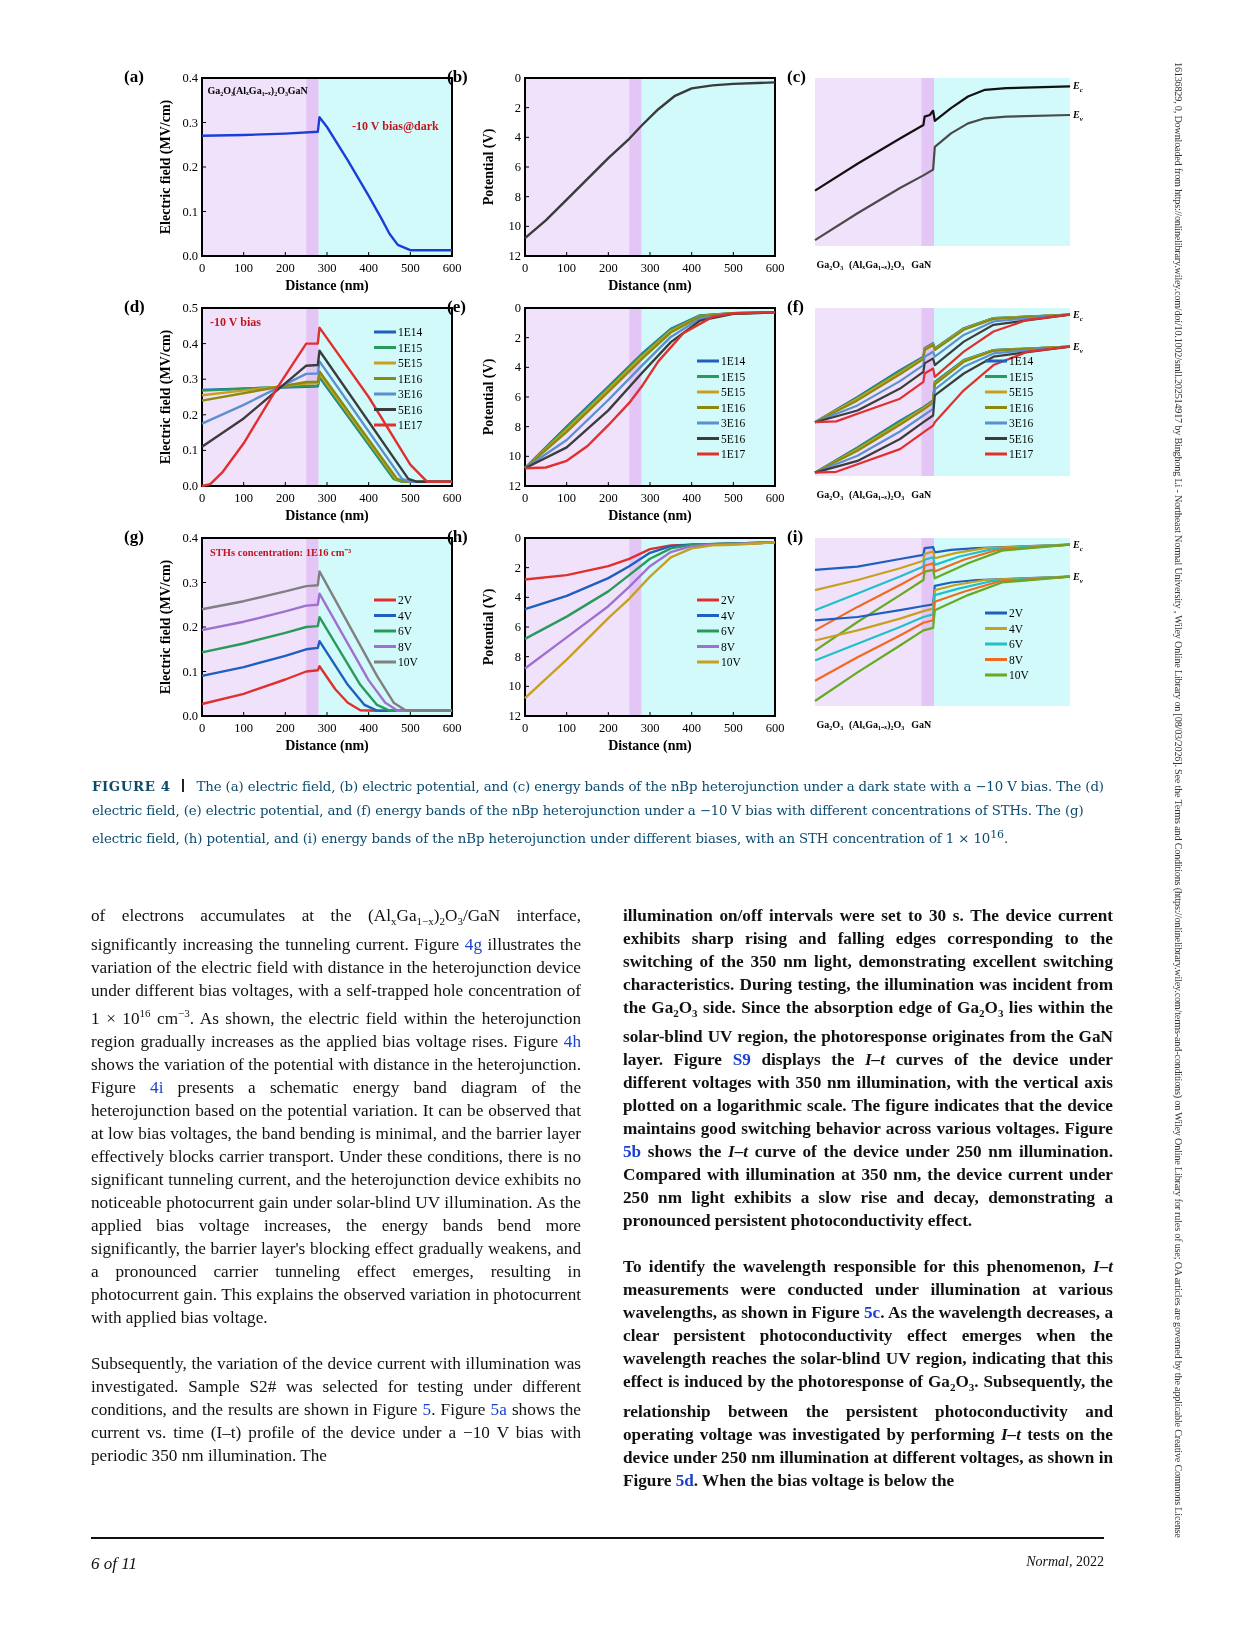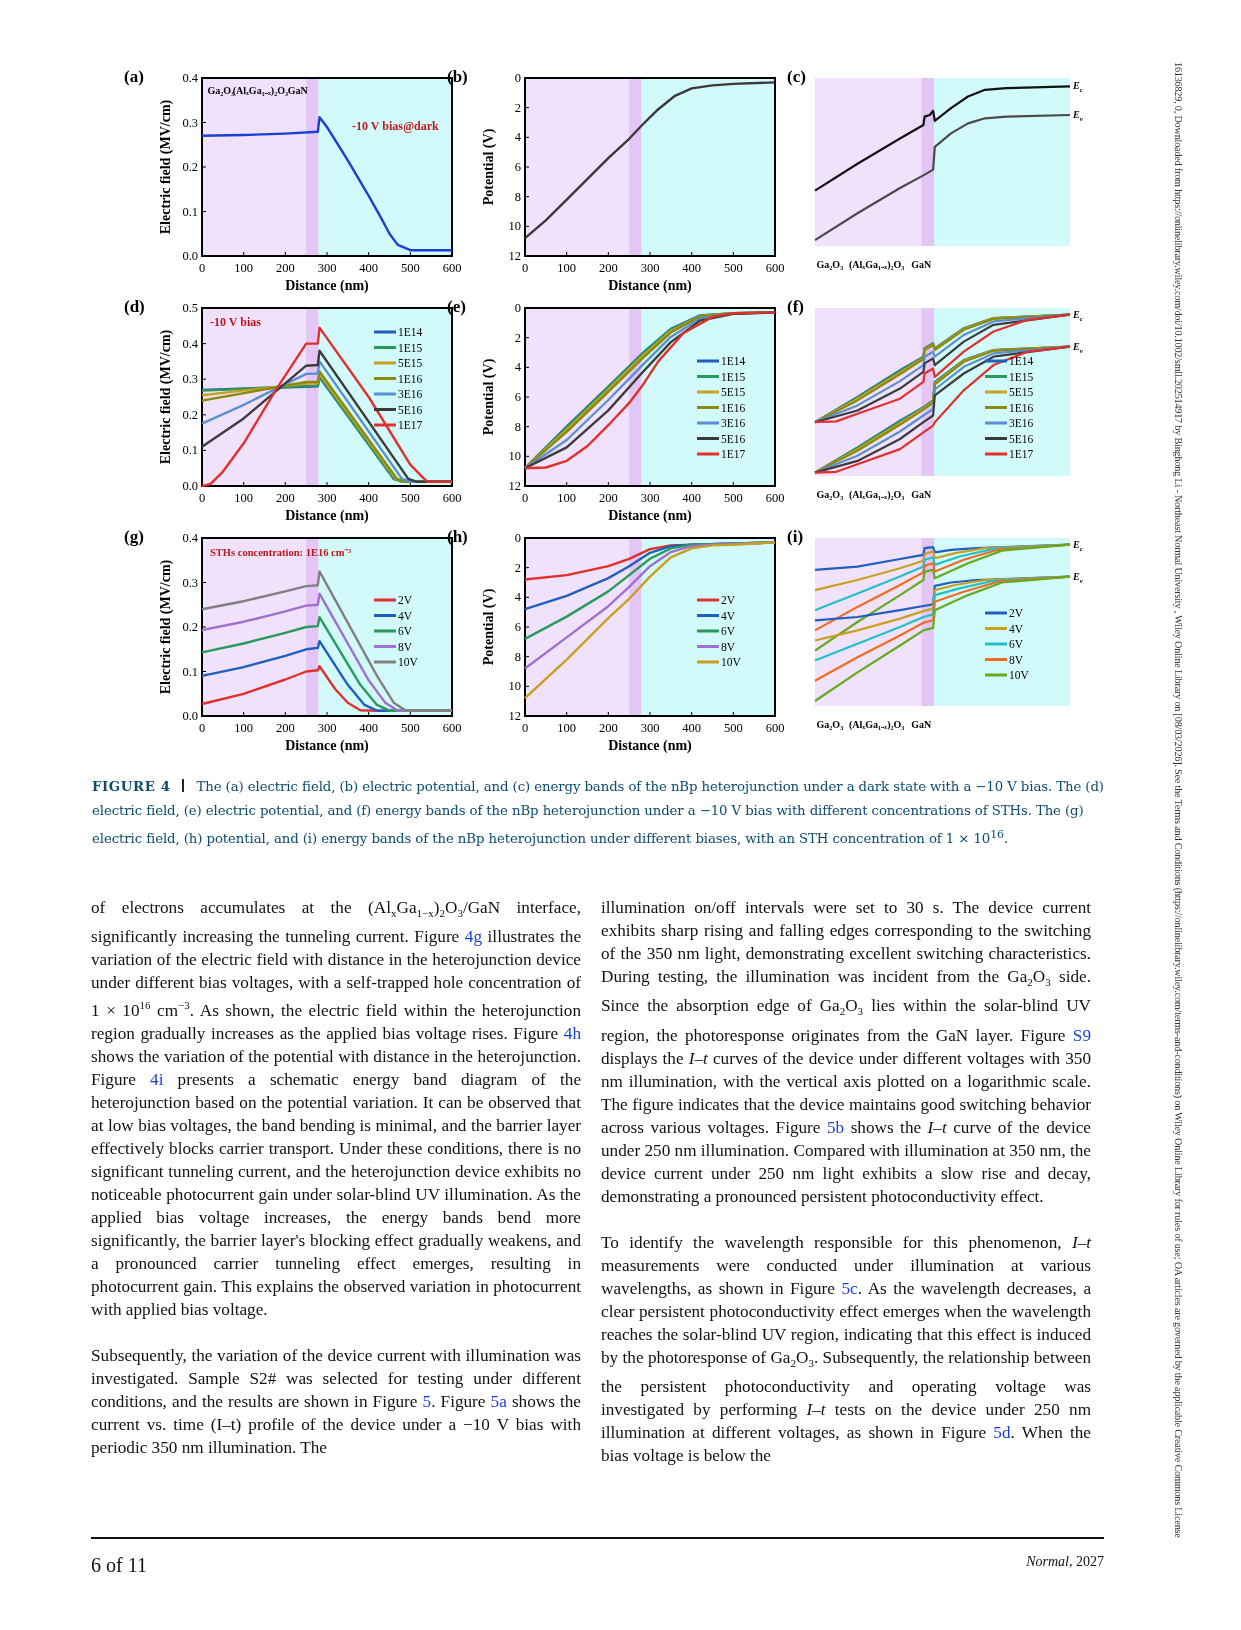--- a/index.html
+++ b/index.html
@@ -4,26 +4,26 @@
 <style>
   html,body{margin:0;padding:0;background:#fff;}
   body{width:1241px;height:1630px;position:relative;overflow:hidden;font-family:"Liberation Serif","DejaVu Serif",serif;color:#111;}
   .fig{position:absolute;left:120px;top:62px;width:980px;height:700px;}
   .panel{position:absolute;}
   .panel svg{overflow:visible;}
   .caption{position:absolute;left:92px;top:775px;width:1012px;font-family:"DejaVu Serif",serif;font-size:13.3px;line-height:24px;color:#0c4a6e;letter-spacing:-0.1px;}
   .caption .lab{font-weight:bold;letter-spacing:0.6px;}
   .caption .bar{display:inline-block;width:2px;height:13px;background:#222;margin:0 12px 0 12px;vertical-align:-1px;}
   .col{position:absolute;top:888px;width:490px;font-family:"Liberation Serif",serif;font-size:17.2px;line-height:23px;text-align:justify;color:#111;}
-  .col p{margin:8px 0 23px 0;}
+  .col p{margin:16px 0 23px 0;}
   .col.left{left:91px;}
-  .col.right{left:601px;}
+  .col.right{left:623px;font-weight:bold;}
   a,.link{color:#1a3fd1;text-decoration:none;}
   .footer-rule{position:absolute;left:91px;top:1537px;width:1013px;height:2px;background:#111;}
-  .footer-left{position:absolute;left:91px;top:1554px;font-family:"Liberation Serif",serif;font-size:20px;}
+  .footer-left{position:absolute;left:91px;top:1554px;font-family:"Liberation Serif",serif;font-size:17px;font-style:italic;}
   .footer-right{position:absolute;right:137px;top:1554px;font-family:"Liberation Serif",serif;font-size:14px;font-style:italic;}
   .sidebar{position:absolute;left:1172px;top:62px;width:14px;height:1530px;}
   .sidebar span{position:absolute;left:0;top:0;transform-origin:0 0;transform:translate(12px,0) rotate(90deg);white-space:nowrap;font-family:"Liberation Serif",serif;font-size:10.2px;color:#333;letter-spacing:-0.2px;}
 </style>
 </head>
 <body>
 
 <div class="sidebar">
     <span>16136829, 0, Downloaded from https://onlinelibrary.wiley.com/doi/10.1002/smll.202514917 by Binghong Li - Northeast Normal University , Wiley Online Library on [08/03/2026]. See the Terms and Conditions (https://onlinelibrary.wiley.com/terms-and-conditions) on Wiley Online Library for rules of use; OA articles are governed by the applicable Creative Commons License</span>
   </div>
@@ -414,13 +414,13 @@
     <p>of electrons accumulates at the (Al<sub style="font-size: 11px;">x</sub>Ga<sub style="font-size: 11px;">1−x</sub>)<sub style="font-size: 11px;">2</sub>O<sub style="font-size: 11px;">3</sub>/GaN interface, significantly increasing the tunneling current. Figure <a href="#">4g</a> illustrates the variation of the electric field with distance in the heterojunction device under different bias voltages, with a self-trapped hole concentration of 1 × 10<sup style="font-size: 11px;">16</sup> cm<sup style="font-size: 11px;">−3</sup>. As shown, the electric field within the heterojunction region gradually increases as the applied bias voltage rises. Figure <a href="#">4h</a> shows the variation of the potential with distance in the heterojunction. Figure <a href="#">4i</a> presents a schematic energy band diagram of the heterojunction based on the potential variation. It can be observed that at low bias voltages, the band bending is minimal, and the barrier layer effectively blocks carrier transport. Under these conditions, there is no significant tunneling current, and the heterojunction device exhibits no noticeable photocurrent gain under solar-blind UV illumination. As the applied bias voltage increases, the energy bands bend more significantly, the barrier layer's blocking effect gradually weakens, and a pronounced carrier tunneling effect emerges, resulting in photocurrent gain. This explains the observed variation in photocurrent with applied bias voltage.</p>
     <p>Subsequently, the variation of the device current with illumination was investigated. Sample S2# was selected for testing under different conditions, and the results are shown in Figure <a href="#">5</a>. Figure <a href="#">5a</a> shows the current vs. time (I–t) profile of the device under a −10 V bias with periodic 350 nm illumination. The</p>
   </div>
 <div class="col right">
     <p>illumination on/off intervals were set to 30 s. The device current exhibits sharp rising and falling edges corresponding to the switching of the 350 nm light, demonstrating excellent switching characteristics. During testing, the illumination was incident from the Ga<sub style="font-size: 11px;">2</sub>O<sub style="font-size: 11px;">3</sub> side. Since the absorption edge of Ga<sub style="font-size: 11px;">2</sub>O<sub style="font-size: 11px;">3</sub> lies within the solar-blind UV region, the photoresponse originates from the GaN layer. Figure <a href="#">S9</a> displays the <i>I–t</i> curves of the device under different voltages with 350 nm illumination, with the vertical axis plotted on a logarithmic scale. The figure indicates that the device maintains good switching behavior across various voltages. Figure <a href="#">5b</a> shows the <i>I–t</i> curve of the device under 250 nm illumination. Compared with illumination at 350 nm, the device current under 250 nm light exhibits a slow rise and decay, demonstrating a pronounced persistent photoconductivity effect.</p>
     <p>To identify the wavelength responsible for this phenomenon, <i>I–t</i> measurements were conducted under illumination at various wavelengths, as shown in Figure <a href="#">5c</a>. As the wavelength decreases, a clear persistent photoconductivity effect emerges when the wavelength reaches the solar-blind UV region, indicating that this effect is induced by the photoresponse of Ga<sub style="font-size: 11px;">2</sub>O<sub style="font-size: 11px;">3</sub>. Subsequently, the relationship between the persistent photoconductivity and operating voltage was investigated by performing <i>I–t</i> tests on the device under 250 nm illumination at different voltages, as shown in Figure <a href="#">5d</a>. When the bias voltage is below the</p>
   </div>
 
 <div class="footer-rule"></div>
 <div class="footer-left">6 of 11</div>
-<div class="footer-right"><span>Normal</span><span style="font-style:normal">, 2027</span></div>
+<div class="footer-right"><span>Normal</span><span style="font-style:normal">, 2022</span></div>
 
 </body></html>

